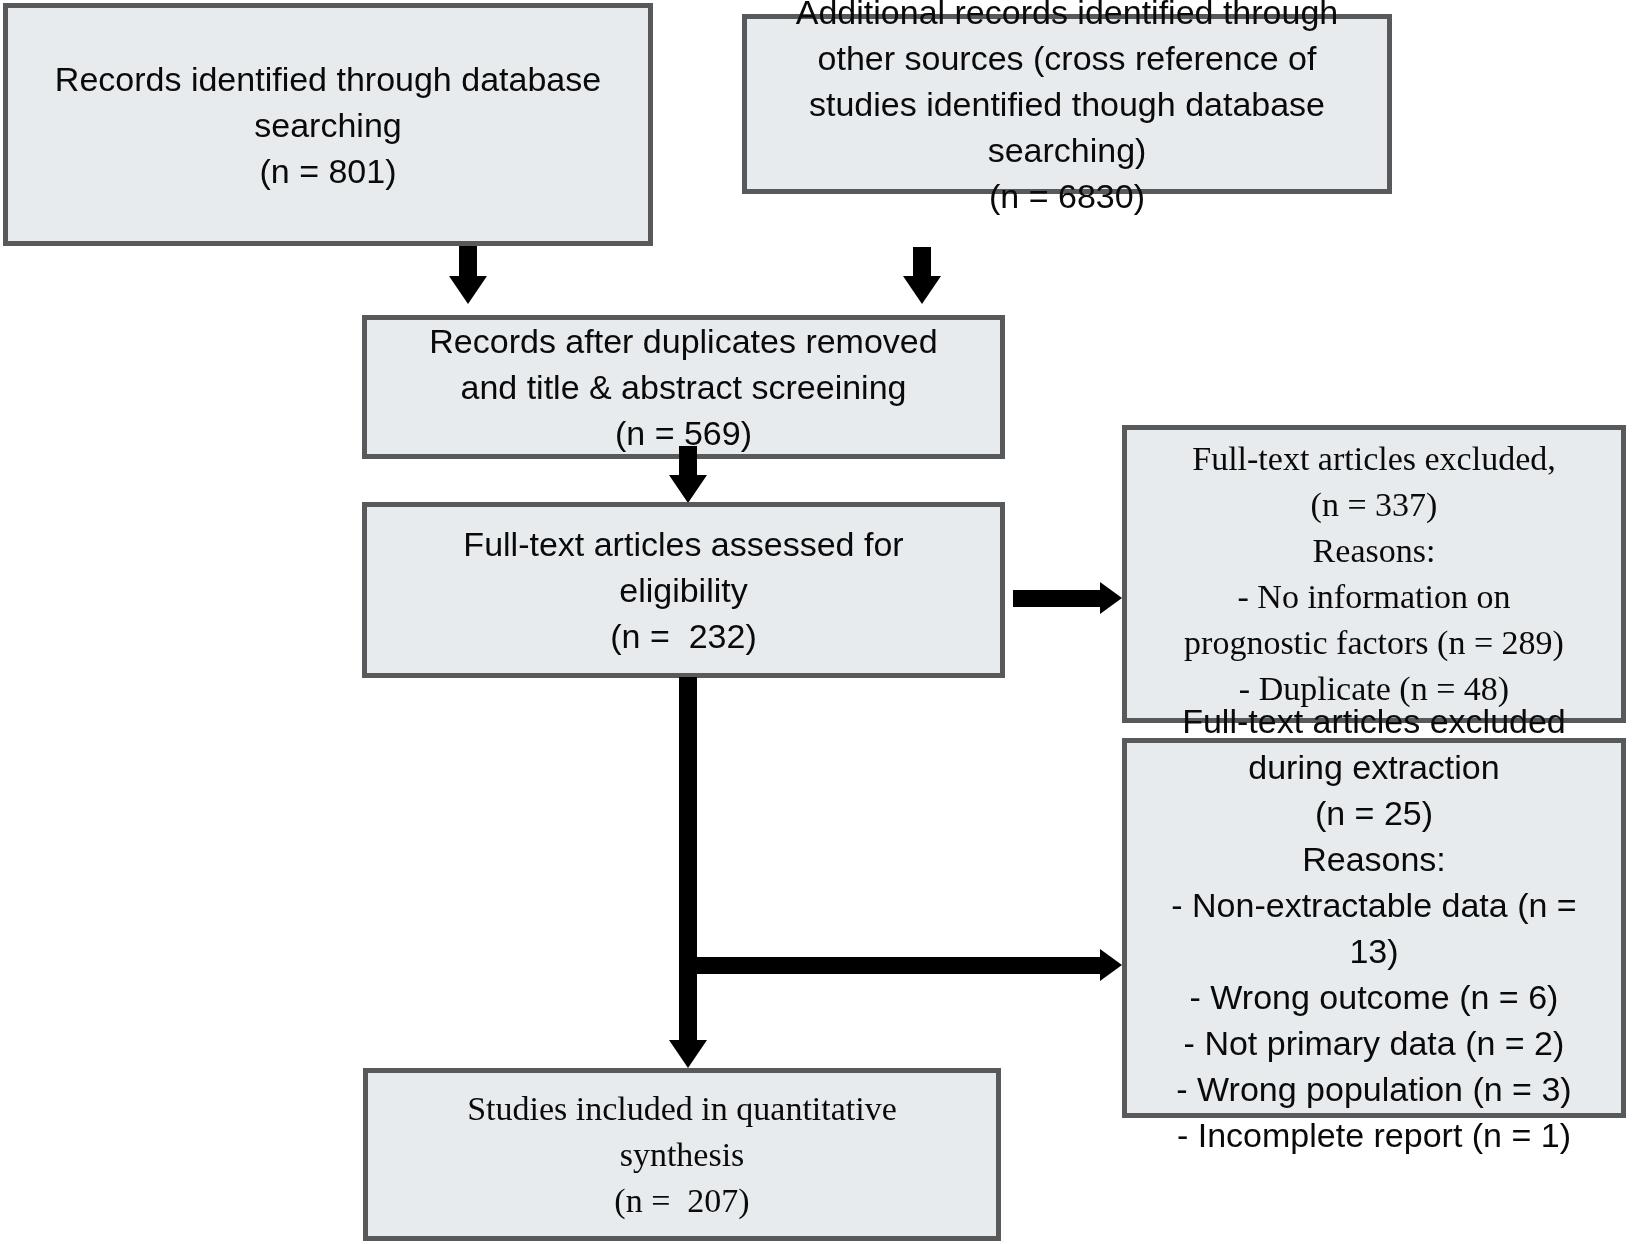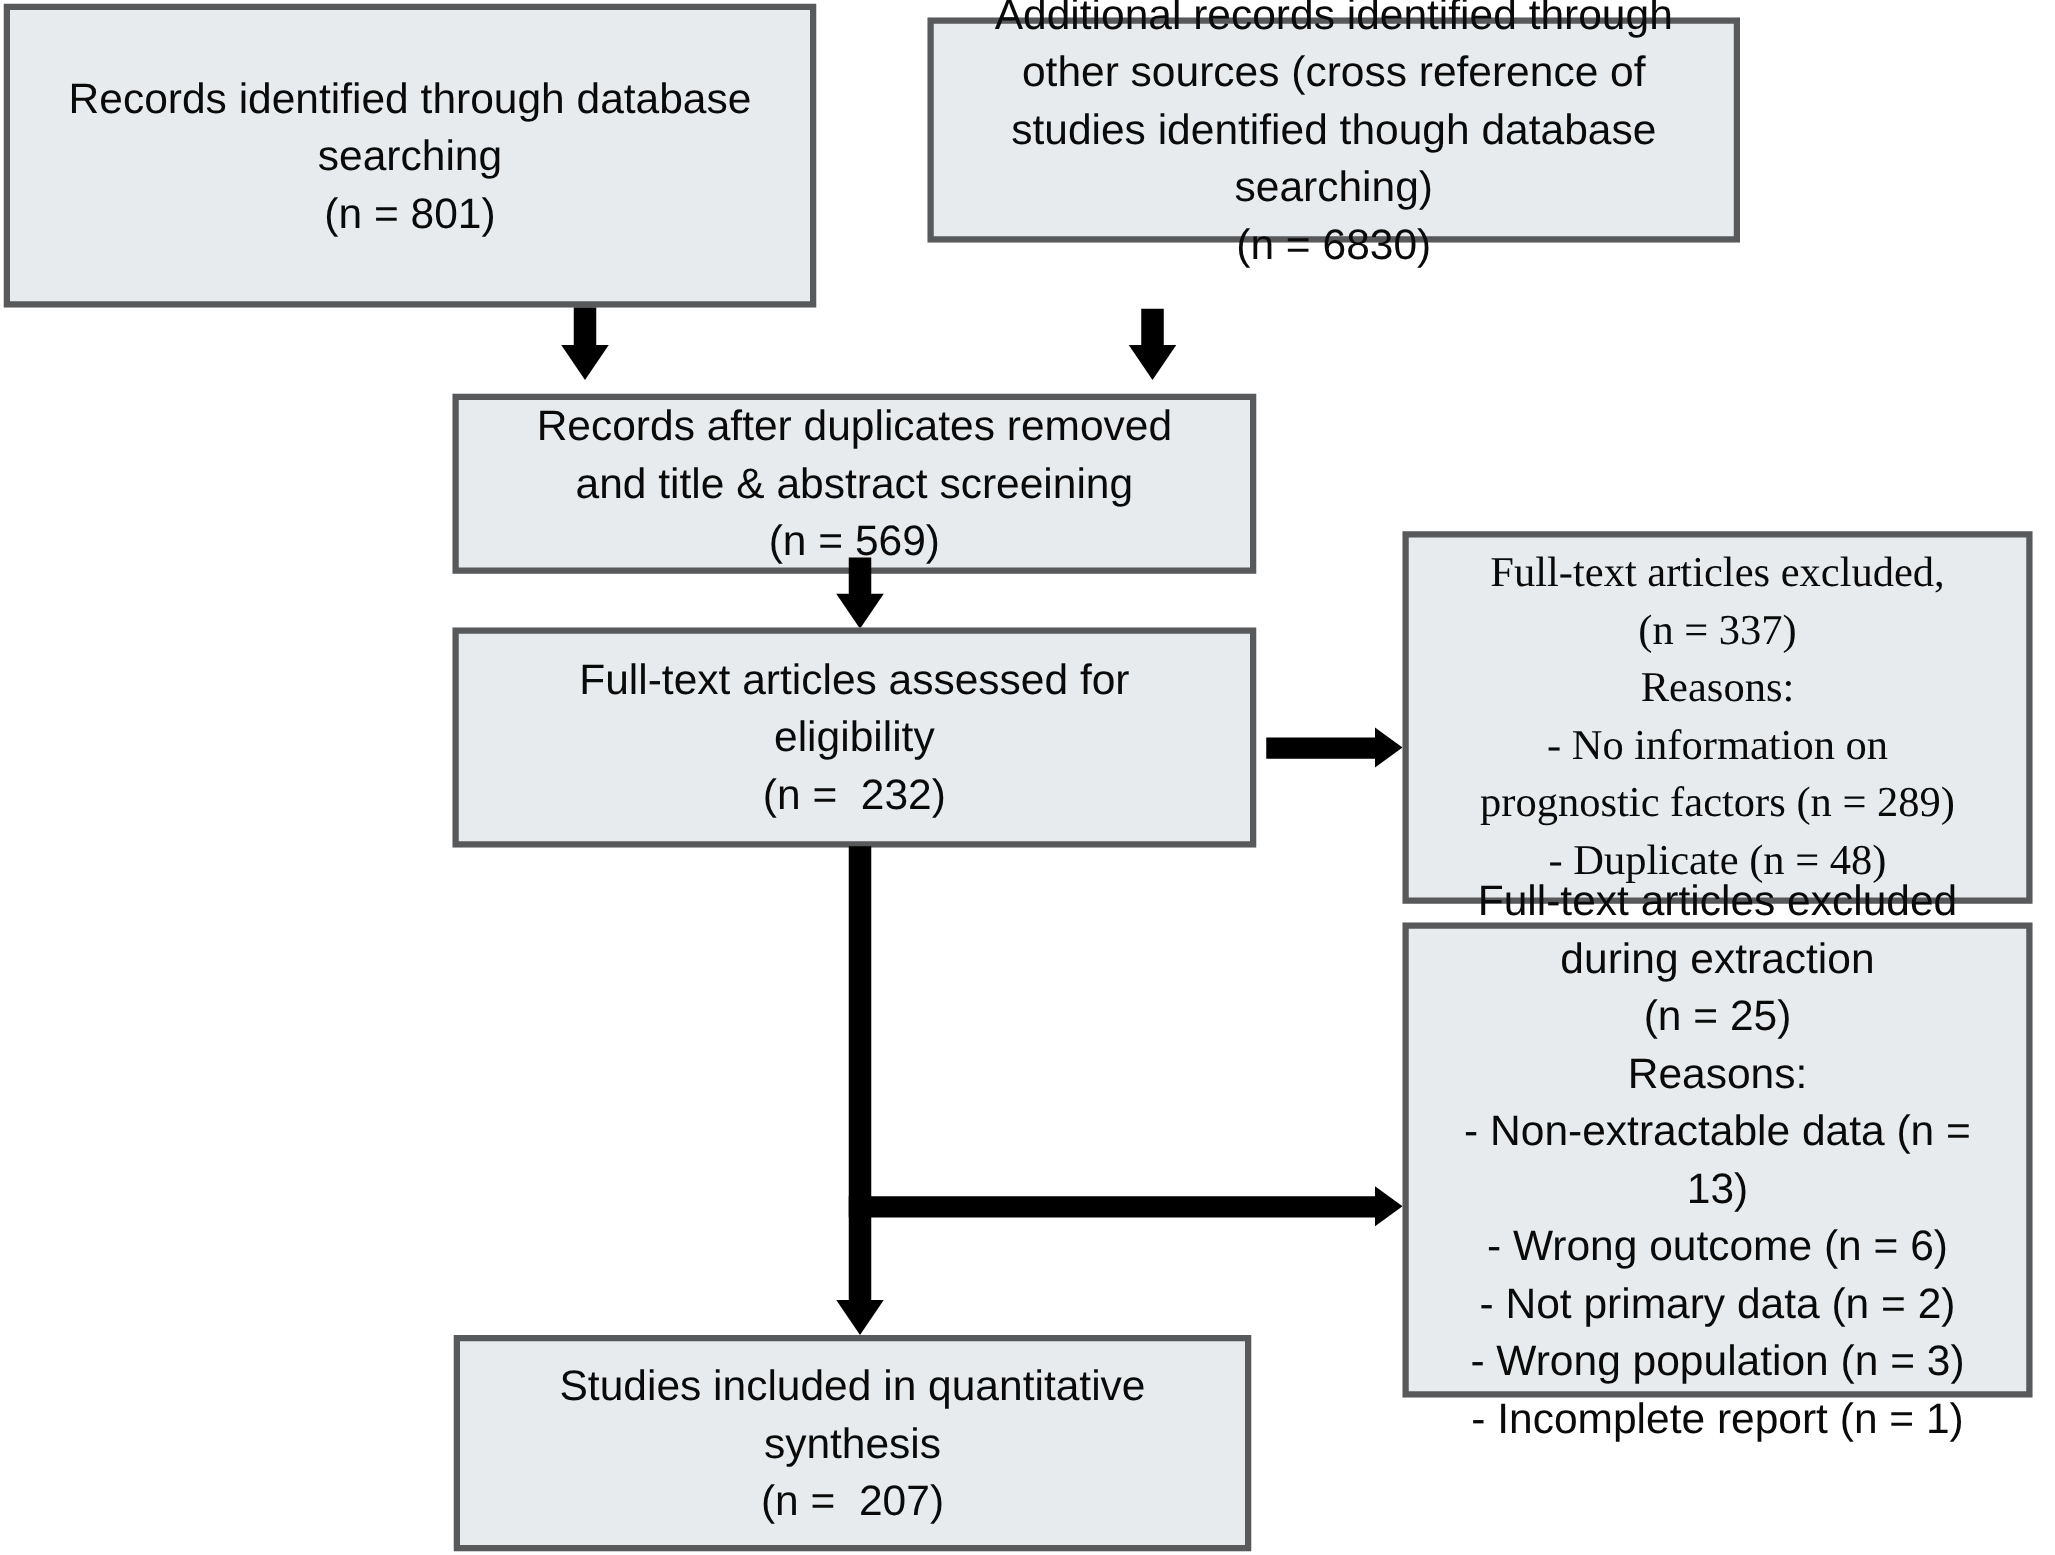--- a/index.html
+++ b/index.html
@@ -129,19 +129,19 @@
 (n = 25)
 Reasons:
 - Non-extractable data (n =
 13)
 - Wrong outcome (n = 6)
 - Not primary data (n = 2)
 - Wrong population (n = 3)
 - Incomplete report (n = 1)</div>
   </div>
 
-  <div class="fbox" style="left:363px; top:1068px; width:638px; height:173px;">
+  <div class="fbox" style="left:363px; top:1068px; width:638px; height:173px;font-family:Liberation Serif, serif;">
     <div class="txt">Studies included in quantitative
 synthesis
 (n =  207)</div>
   </div>
 
 </div>
 
 </body></html>

